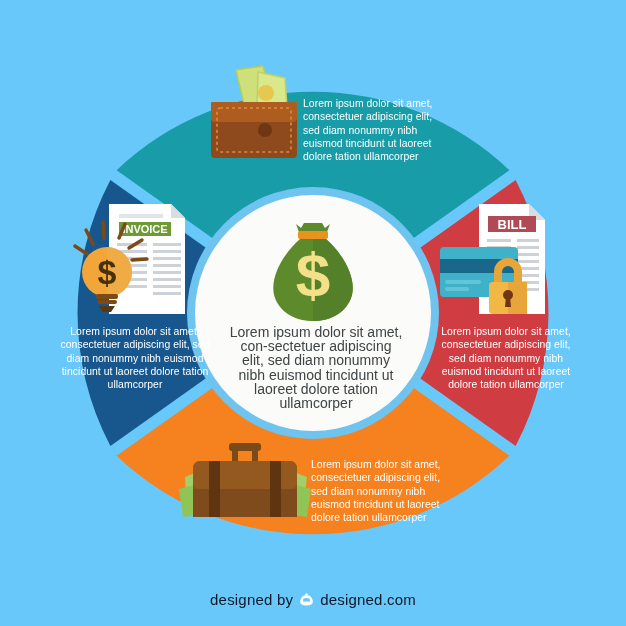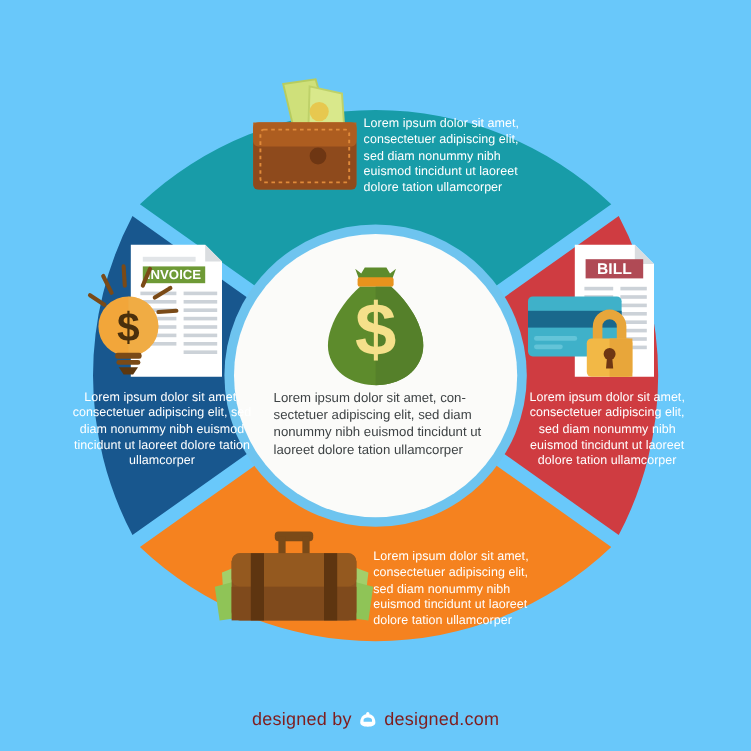--- a/index.html
+++ b/index.html
@@ -23,33 +23,33 @@
     letter-spacing:0.05px;
   }
   #text-top{ left:303px; top:97px; width:148px; text-align:left; }
   #text-right{ left:432px; top:325px; width:148px; text-align:center; }
   #text-bottom{ left:311px; top:458px; width:140px; text-align:left; }
   #text-left{ left:55px; top:325px; width:160px; text-align:center; }
 
   #text-center{
     position:absolute;
     left:228px; top:325px; width:176px;
-    text-align:left;
+    text-align:center;
     color:#3e4345;
-    font-size:11px;
+    font-size:14px;
     line-height:14.2px;
   }
 
   
   #footer{
     position:absolute;
     left:0; bottom:18px;
     width:626px;
     text-align:center;
-    color:#7f1d1d;
+    color:#0f172a;
     font-size:15px;
     letter-spacing:0.2px;
     display:flex;
     align-items:center;
     justify-content:center;
     gap:5px;
     margin-top:24px;
   }
   #footer .fp-logo{display:inline-block;width:17px;height:14px;}
 </style>

